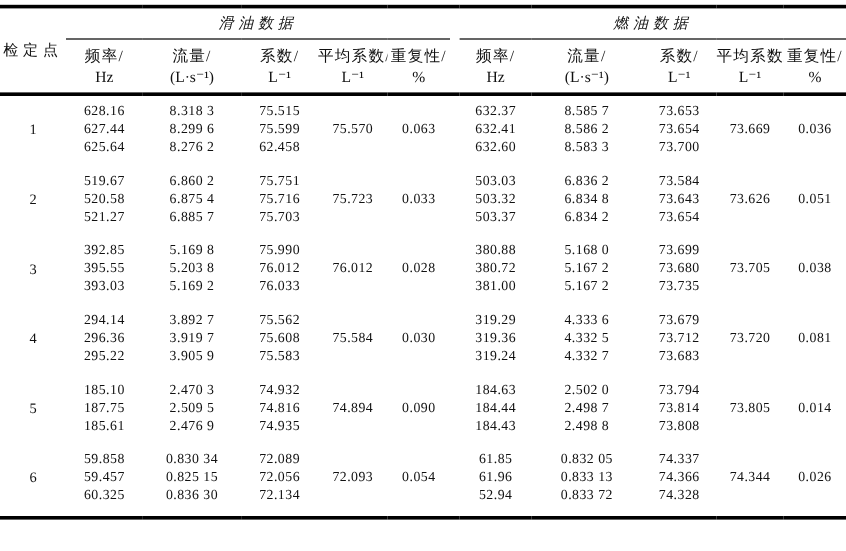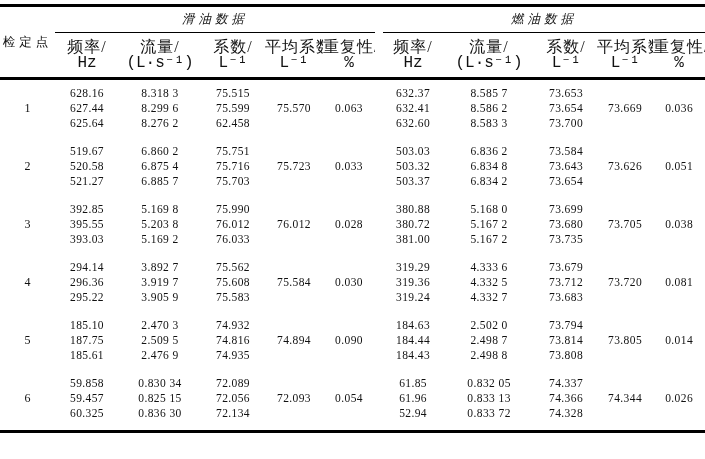--- a/index.html
+++ b/index.html
@@ -20,23 +20,23 @@
     border-top:3px solid #000;border-bottom:3px solid #000;
   }
   th,td{
     padding:0;margin:0;text-align:center;vertical-align:middle;
     font-weight:normal;font-size:11.5px;white-space:nowrap;overflow:hidden;
   }
   .grp th{height:25px;font-size:12.5px;letter-spacing:4px;}
   .bb1{border-bottom:1.5px solid #000;font-style:italic;}
   .bb2{border-bottom:3px solid #000;}
   .rowhead{font-size:12.5px;letter-spacing:3px;margin-top:8px;}
-  .ch{height:44px;font-size:16px;}
+  .ch{height:44px;font-size:13px;}
   .ch .l1{display:block;line-height:17px;letter-spacing:1px;}
-  .ch .l2{display:block;line-height:17px;letter-spacing:0;font-family:Liberation Mono, monospace;}
+  .ch .l2{display:block;line-height:17px;letter-spacing:0;}
   tbody td{height:15px;line-height:15px;letter-spacing:0.4px;}
   tbody td.pid{font-size:12px;letter-spacing:0;}
   tr.sptop td{height:6px;line-height:6px;}
   tr.sp td{height:13px;line-height:13px;}
   tr.spbot td{height:9px;line-height:9px;}
 </style>
 </head>
 <body>
 
 <div class="page">

